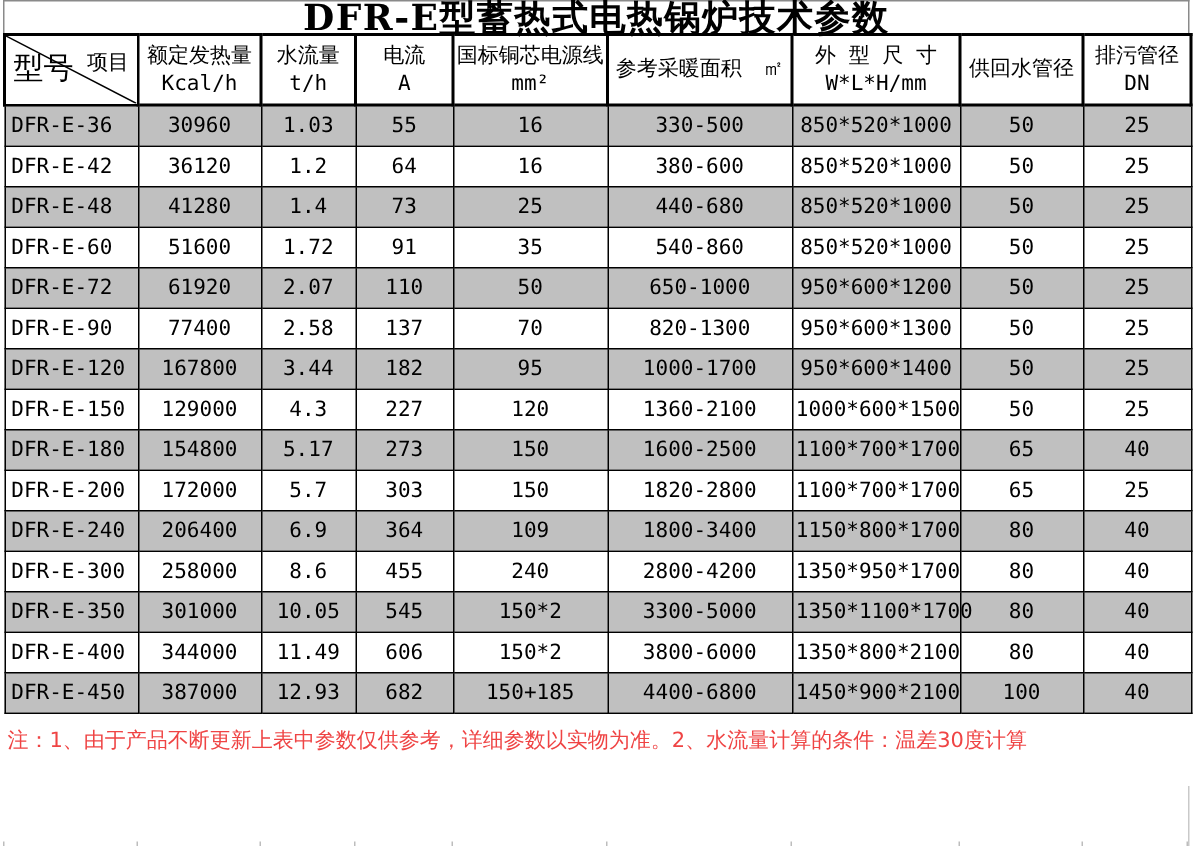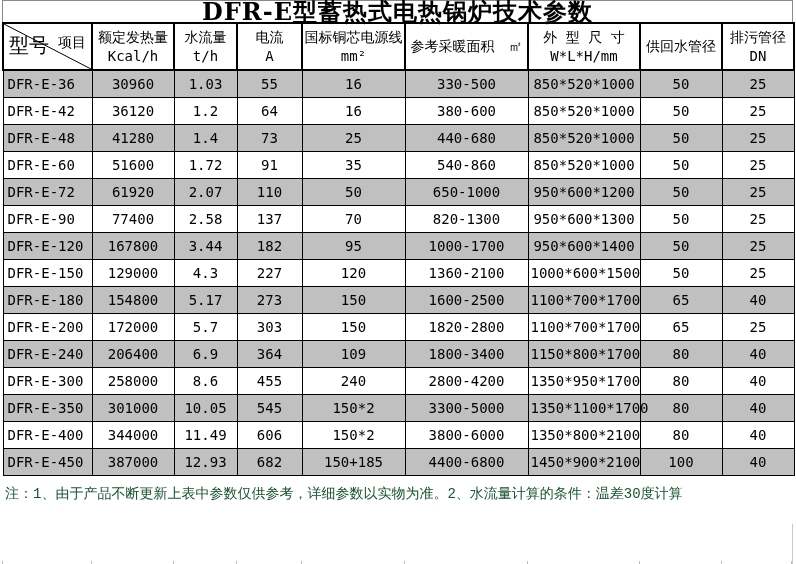--- a/index.html
+++ b/index.html
@@ -60,23 +60,22 @@
 
   th.diag-cell { position: relative; padding: 0; }
   th.diag-cell svg { position: absolute; top: 0; left: 0; width: 100%; height: 100%; }
   .corner-top-right { position: absolute; top: 9px; right: 5px; font-size: 14px; }
   .corner-bottom-left { position: absolute; bottom: 11px; left: 5px; font-size: 20px; }
 
   .footnote {
     margin-left: 3px;
     padding: 9px 2px 0 2px;
     font-size: 14px;
-    color: #14532d;
+    color: #ef4444;
     white-space: nowrap;
-    font-family: Liberation Mono, monospace;
   }
 
   .faint-right-line {
     position: absolute;
     right: 3px;
     bottom: 0;
     width: 1px;
     height: 40px;
     background: #c9c9c9;
   }

